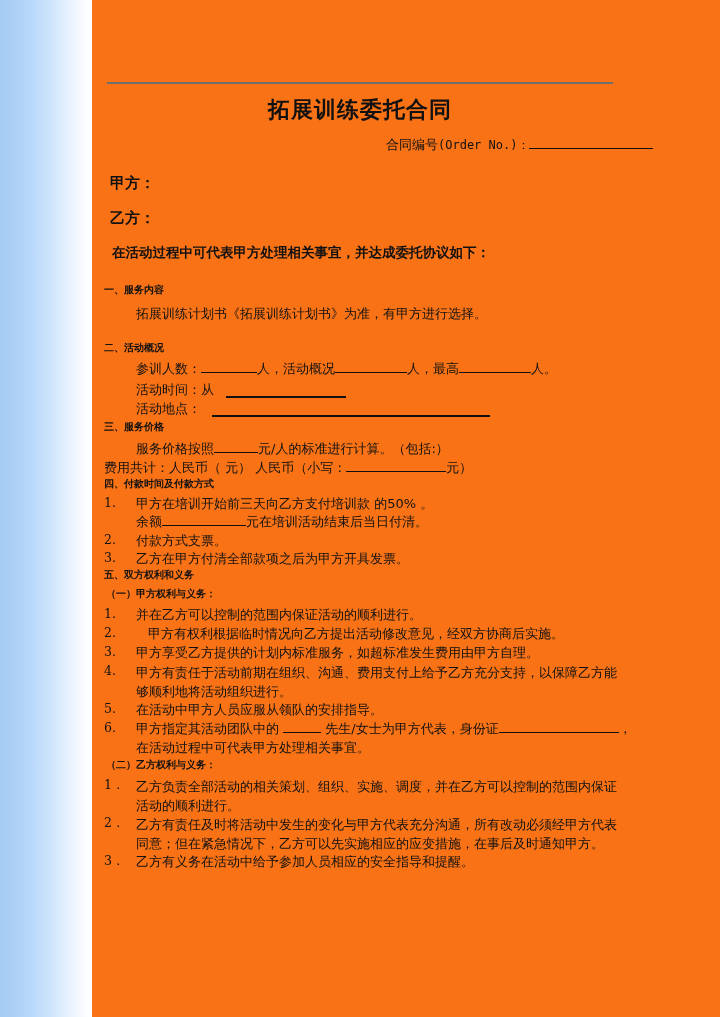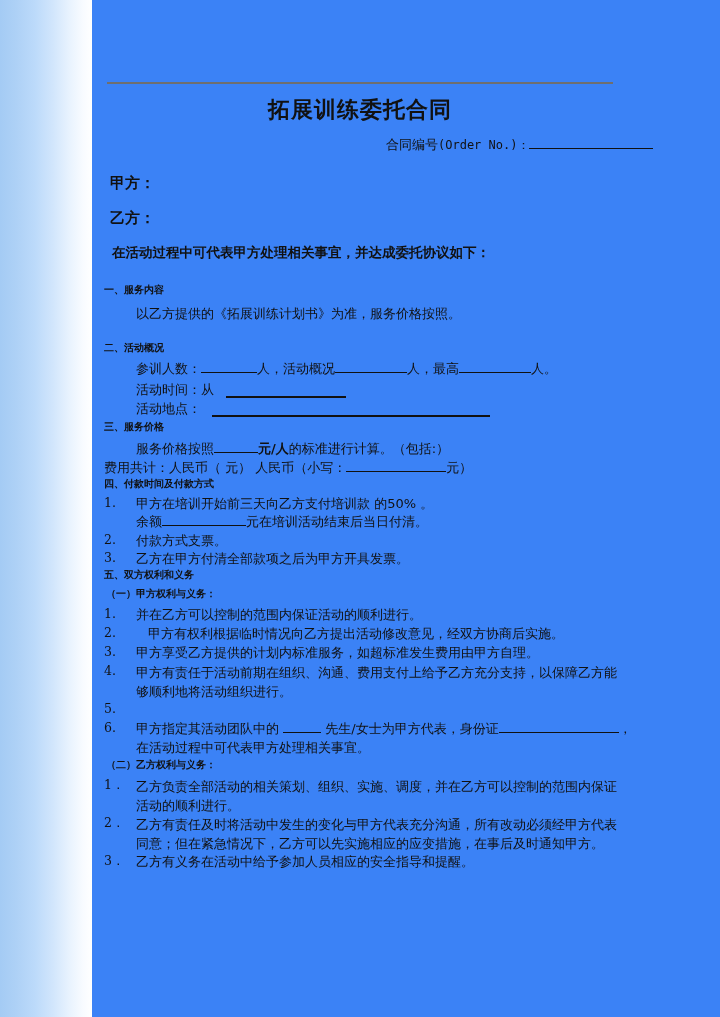--- a/index.html
+++ b/index.html
@@ -10,21 +10,21 @@
     width: 720px;
     height: 1017px;
     background: #ffffff;
     font-family: "DejaVu Sans", "Liberation Sans", sans-serif;
     overflow: hidden;
     position: relative;
   }
   .page {
     position: absolute;
     inset: 0;
-    background: #3b82f6;
+    background: #f97316;
   }
   .left-gradient {
     position: absolute;
     left: 0; top: 0;
     width: 92px;
     height: 1017px;
     background: linear-gradient(to right,
         #a4cbf4 0%,
         #aed1f6 18%,
         #bcdafa 38%,
@@ -117,21 +117,21 @@
     color: #111;
     line-height: 19px;
   }
   .num {
     position: absolute;
     left: 104px;
     font-size: 12.5px;
     color: #111;
     font-family: "DejaVu Serif", "Liberation Serif", serif;
   }
-  .bold-inline { font-weight: bold; }
+  .bold-inline { font-weight: normal; }
 
   .long-rule {
     position: absolute;
     height: 1.6px;
     background: #111;
   }
 </style>
 </head>
 <body>
 
@@ -148,21 +148,21 @@
     <div class="order-line">
       <span>合同编号</span><span class="latin">(Order No.)：</span><span class="blank" style="width:124px"></span>
     </div>
 
     <div class="party a">甲方：</div>
     <div class="party b">乙方：</div>
 
     <div class="agree-line">在活动过程中可代表甲方处理相关事宜，并达成委托协议如下：</div>
 
     <div class="sec" style="top:283px">一、服务内容</div>
-    <div class="body-line" style="left:136px; top:305px">以乙方提供的《拓展训练计划书》为准，服务价格按照。</div>
+    <div class="body-line" style="left:136px; top:305px">拓展训练计划书《拓展训练计划书》为准，有甲方进行选择。</div>
 
     <div class="sec" style="top:341px">二、活动概况</div>
 
     <div class="body-line" style="left:136px; top:360px">
       <span>参训人数：</span><span class="blank" style="width:56px"></span><span>人，活动概况</span><span class="blank" style="width:72px"></span><span>人，最高</span><span class="blank" style="width:72px"></span><span>人。</span>
     </div>
 
     <div class="body-line" style="left:136px; top:381px">
       <span>活动时间：从</span>
     </div>
@@ -207,20 +207,21 @@
     <div class="num" style="top:625px">2.</div>
     <div class="body-line" style="left:148px; top:625px">甲方有权利根据临时情况向乙方提出活动修改意见，经双方协商后实施。</div>
 
     <div class="num" style="top:644px">3.</div>
     <div class="body-line" style="left:136px; top:644px">甲方享受乙方提供的计划内标准服务，如超标准发生费用由甲方自理。</div>
 
     <div class="num" style="top:663px">4.</div>
     <div class="body-wrap" style="left:136px; top:663px; width:484px">甲方有责任于活动前期在组织、沟通、费用支付上给予乙方充分支持，以保障乙方能够顺利地将活动组织进行。</div>
 
     <div class="num" style="top:701px">5.</div>
+    <div class="body-line" style="left:136px; top:701px">在活动中甲方人员应服从领队的安排指导。</div>
 
     <div class="num" style="top:720px">6.</div>
     <div class="body-line" style="left:136px; top:739px">在活动过程中可代表甲方处理相关事宜。</div>
     <div class="body-line" style="left:136px; top:720px">
       <span>甲方指定其活动团队中的</span>&nbsp;<span class="blank" style="width:38px"></span>&nbsp;<span>先生/女士为甲方代表，身份证</span><span class="blank" style="width:120px"></span><span>，</span>
     </div>
 
     <div class="sec" style="left:106px; top:758px">（二）乙方权利与义务：</div>
 
     <div class="num" style="top:777px">1．</div>

